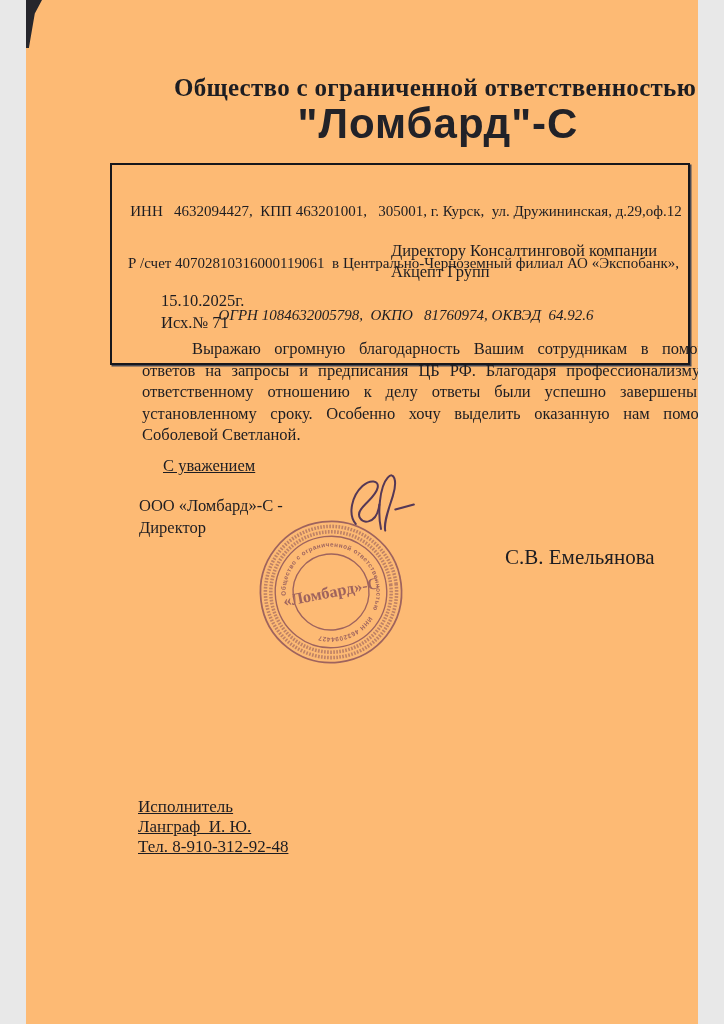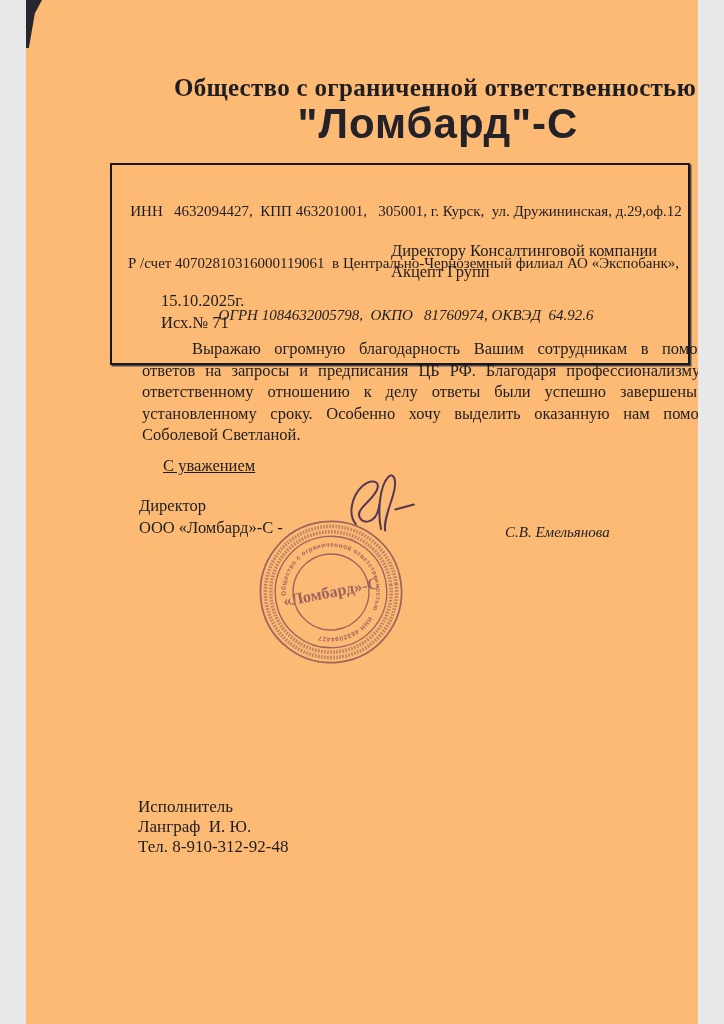--- a/index.html
+++ b/index.html
@@ -40,39 +40,39 @@
   .req-italic{font-style:italic;}
   .req-indent{padding-left:6px;}
   .addressee{position:absolute;left:365px;top:240px;font-size:16.5px;line-height:21px;}
   .reference{position:absolute;left:135px;top:290px;font-size:16.5px;line-height:21.5px;}
   .body-text{
     position:absolute;left:85px;top:338px;width:577px;margin:0;
     font-size:16.5px;line-height:21.6px;text-align:justify;text-indent:50px;padding-left:31px;
   }
   .closing{position:absolute;left:137px;top:456px;font-size:16.5px;text-decoration:underline;}
   .sign-title{position:absolute;left:113px;top:495px;font-size:16.5px;line-height:22px;}
-  .signer-name{position:absolute;left:479px;top:524px;font-size:15px;font-style:italic;}
+  .signer-name{position:absolute;left:479px;top:545px;font-size:21px;}
   .stamp{
     position:absolute;left:231px;top:517px;width:148px;height:150px;
     opacity:.82;mix-blend-mode:multiply;
     transform:rotate(-7deg);
   }
   .stamp .ring-text{
     font-family:"Liberation Sans", sans-serif;
     font-size:6.4px;font-weight:bold;letter-spacing:.55px;
   }
   .stamp .stamp-center{
     font-family:"Liberation Serif", serif;
     font-size:16.5px;font-weight:bold;
   }
   .hand-signature{
     position:absolute;left:314px;top:470px;width:82px;height:64px;
     mix-blend-mode:multiply;
   }
-  .executor{position:absolute;left:112px;top:797px;font-size:17px;line-height:20px;}
+  .executor{position:absolute;left:112px;top:797px;font-size:17px;line-height:20px;text-decoration:underline;}
   .pre{white-space:pre-wrap;}
 </style>
 </head>
 <body>
 
 <div class="page">
 
   <div class="corner-artifact"></div>
 
   <div class="org-type">Общество с ограниченной ответственностью</div>
@@ -92,22 +92,22 @@
   <div class="reference">
     <div>15.10.2025г.</div>
     <div>Исх.№ 71</div>
   </div>
 
   <p class="body-text">Выражаю огромную благодарность Вашим сотрудникам в помощи ответов на запросы и предписания ЦБ РФ. Благодаря  профессионализму и ответственному отношению к делу ответы были успешно завершены к установленному сроку. Особенно  хочу выделить оказанную нам помощь Соболевой Светланой.</p>
 
   <div class="closing">С уважением</div>
 
   <div class="sign-title">
+    <div>ООО «Ломбард»-С -</div>
     <div>Директор</div>
-    <div>ООО «Ломбард»-С -</div>
   </div>
 
   <div class="signer-name">С.В. Емельянова</div>
 
   <svg class="stamp" viewBox="0 0 150 150" xmlns="http://www.w3.org/2000/svg">
     <defs>
       <path id="ringPath" d="M 29,75 A 46,46 0 1 1 121,75 A 46,46 0 1 1 29,75"></path>
     </defs>
     <g>
       <circle cx="75" cy="75" r="71.5" fill="none" stroke-width="1.8" stroke="#8b6ec2"></circle>

